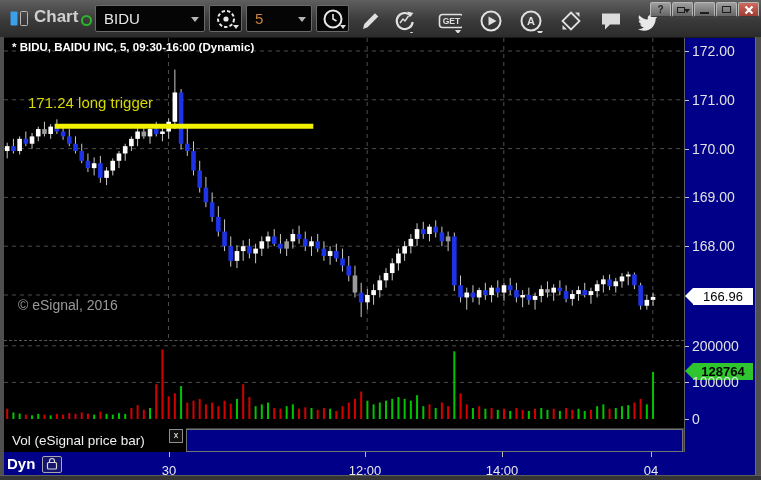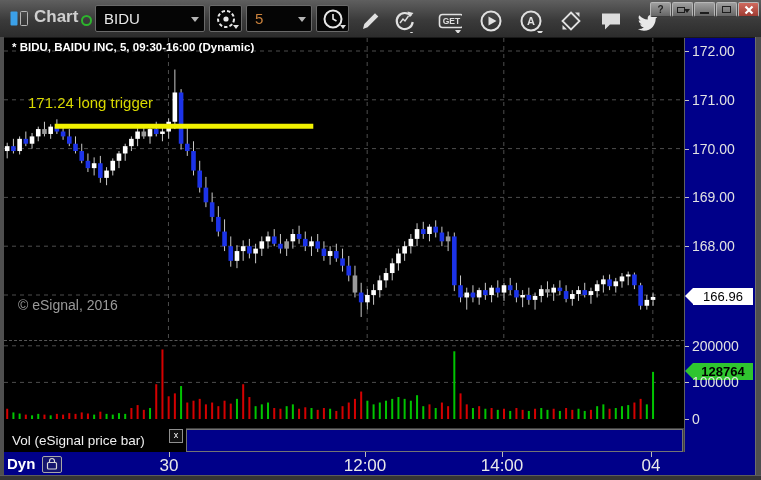--- a/index.html
+++ b/index.html
@@ -57,21 +57,21 @@
 
   
   #vol-tab{left:4px;top:428px;width:182px;height:24px;background:#000;color:#f0f0f0;
     font-size:13.5px;display:flex;align-items:center;padding-left:8px;box-sizing:border-box;}
   #vol-tab-close{position:absolute;right:3px;top:1px;width:12px;height:12px;background:#101010;
     border:1px solid #909090;color:#fff;font-size:9px;line-height:10px;text-align:center;}
   #scroll-track{left:186px;top:429px;width:497px;height:23px;background:#000089;border:1px solid #747474;box-sizing:border-box;}
   #bottom-bar{left:4px;top:452px;width:748px;height:23px;background:#000089;color:#e8e8e8;}
   #dyn-label{left:3px;top:3px;font-size:15px;font-weight:bold;color:#fff;}
   #lock-box{left:38px;top:4px;width:18px;height:15px;border:1px solid #a8a8a8;border-radius:2px;background:#15156e;}
-  .time-label{position:absolute;top:4px;font-size:17px;transform:translateX(-50%);}
+  .time-label{position:absolute;top:11px;font-size:13px;transform:translateX(-50%);}
   .time-tick{position:absolute;top:0;width:1px;height:5px;background:#bcbcbc;}
 
   
   #frame-left{left:0;top:37px;width:4px;height:443px;background:#4f4f4f;}
   #frame-right{left:755px;top:37px;width:6px;height:443px;background:#4f4f4f;border-left:1px solid #6d6d6d;box-sizing:border-box;}
   #frame-bottom{left:0;top:475px;width:761px;height:5px;background:#353535;border-top:1px solid #5c5c5c;box-sizing:border-box;}
 </style>
 </head>
 <body>
 

